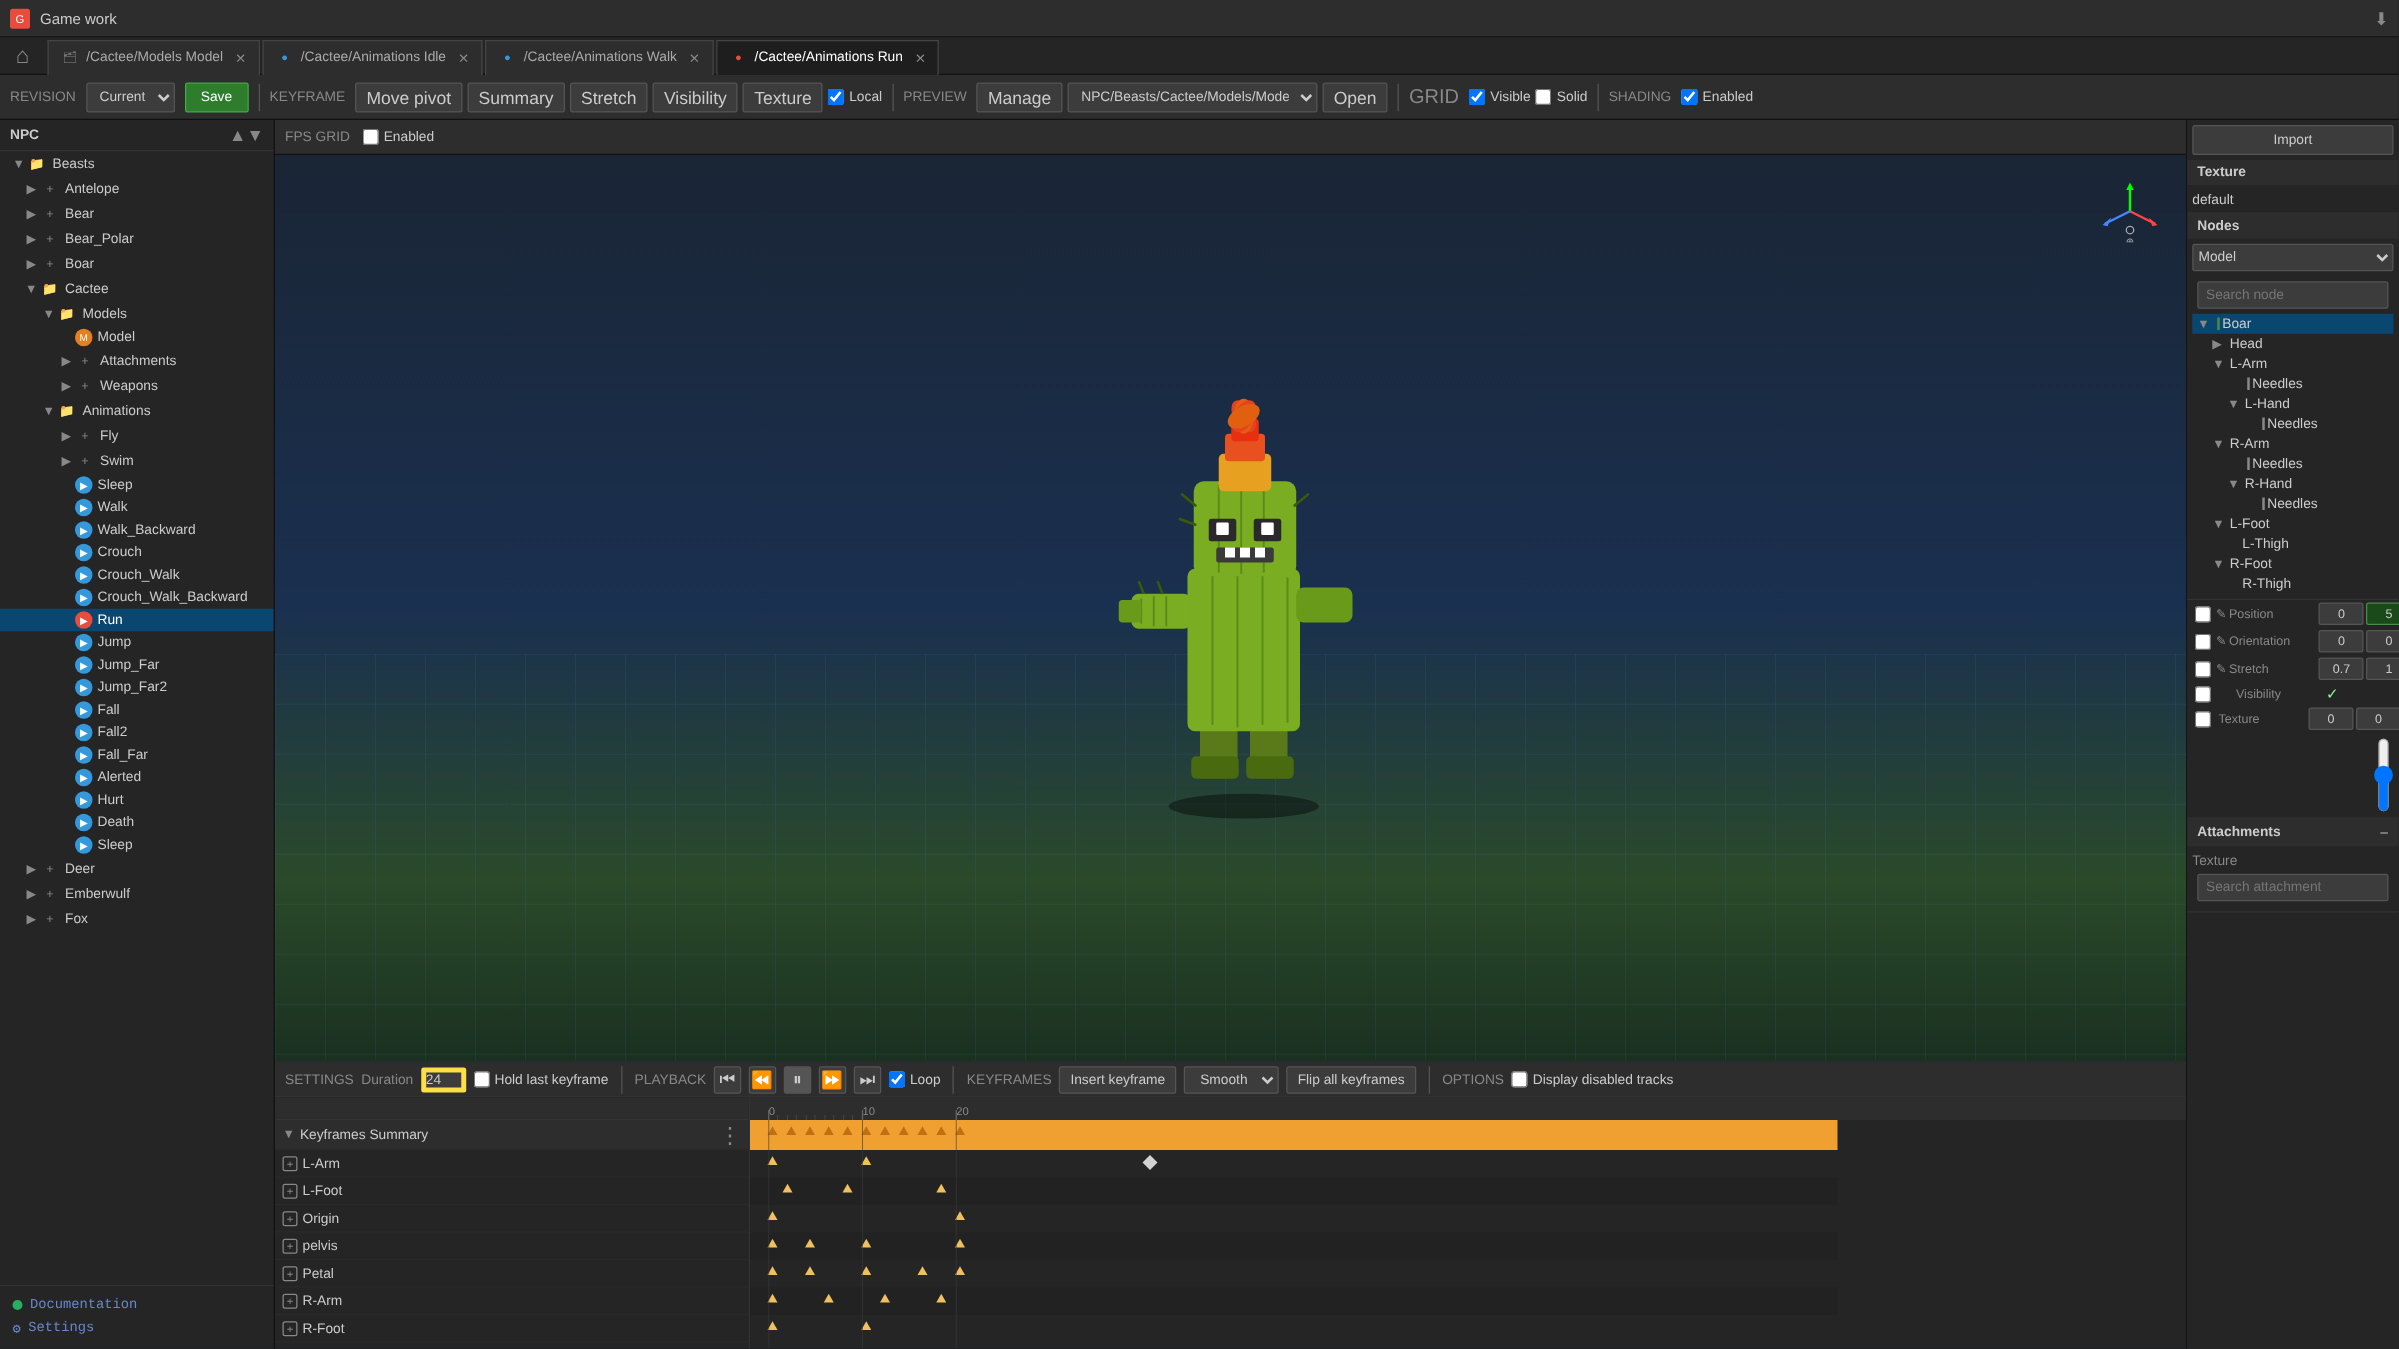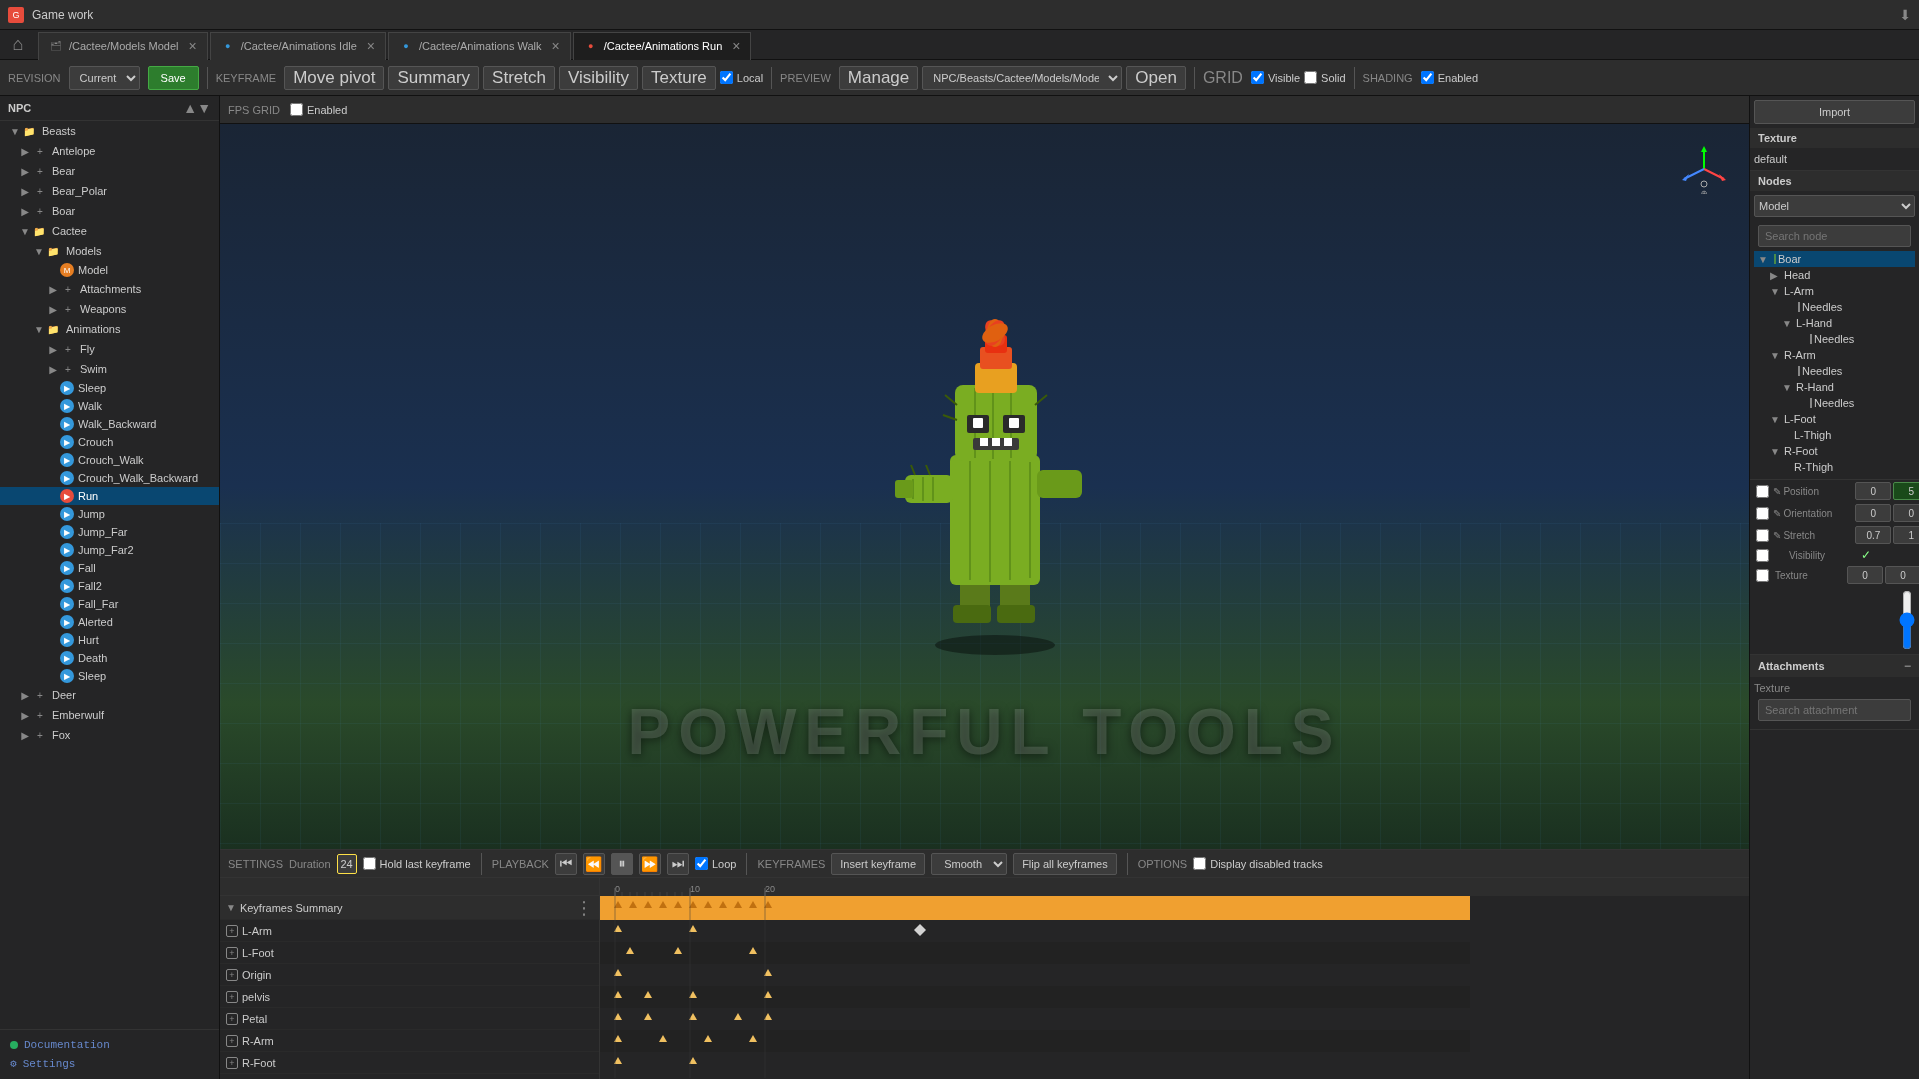--- a/index.html
+++ b/index.html
@@ -14,21 +14,21 @@
     
     #tabs { background: #252526; height: 30px; display: flex; align-items: center; padding: 0 4px; border-bottom: 1px solid #111; }
     .tab { height: 28px; display: flex; align-items: center; padding: 0 10px; gap: 6px; background: #2d2d2d; border: 1px solid #444; border-bottom: none; margin-right: 2px; font-size: 11px; color: #aaa; cursor: pointer; position: relative; top: 1px; }
     .tab.active { background: #1e1e1e; color: #fff; border-bottom-color: #1e1e1e; }
     .tab .tab-icon { width: 14px; height: 14px; border-radius: 50%; display: inline-flex; align-items: center; justify-content: center; font-size: 9px; }
     .tab .close { color: #888; font-size: 14px; margin-left: 4px; cursor: pointer; }
     .home-btn { width: 28px; height: 28px; display: flex; align-items: center; justify-content: center; color: #888; font-size: 18px; margin-right: 6px; }
 
     
     #toolbar { background: #2d2d2d; height: 36px; display: flex; align-items: center; padding: 0 8px; gap: 4px; border-bottom: 1px solid #111; }
-    .toolbar-btn { height: 24px; padding: 0 8px; background: #3c3c3c; border: 1px solid #555; color: #ccc; font-size: 17px; cursor: pointer; border-radius: 2px; display: flex; align-items: center; gap: 4px; }
+    .toolbar-btn { height: 24px; padding: 0 8px; background: #3c3c3c; border: 1px solid #555; color: #ccc; font-size: 14px; cursor: pointer; border-radius: 2px; display: flex; align-items: center; gap: 4px; }
     .toolbar-sep { width: 1px; height: 22px; background: #555; margin: 0 4px; }
     .revision-label { color: #888; font-size: 11px; margin-right: 4px; }
     .revision-select { height: 24px; background: #3c3c3c; border: 1px solid #555; color: #ccc; font-size: 11px; padding: 0 6px; border-radius: 2px; }
     .save-btn { height: 24px; padding: 0 12px; background: #2d7d2d; border: 1px solid #4a4; color: #fff; font-size: 11px; cursor: pointer; border-radius: 2px; margin-left: 4px; }
     .checkbox-label { display: flex; align-items: center; gap: 4px; font-size: 11px; color: #ccc; }
     .checkbox-label input { margin: 0; }
 
     
     #main { display: flex; height: calc(1079px - 30px - 30px - 36px); }
 
@@ -75,21 +75,21 @@
     
     #axis { position: absolute; top: 20px; right: 20px; width: 50px; height: 50px; }
     
     
     #powerful-tools { position: absolute; bottom: 80px; left: 50%; transform: translateX(-50%); font-size: 64px; font-weight: 900; color: rgba(255,255,255,0.15); letter-spacing: 8px; white-space: nowrap; text-shadow: 0 2px 10px rgba(0,0,0,0.5); pointer-events: none; }
 
     
     #timeline { height: 230px; background: #252526; border-top: 1px solid #333; display: flex; flex-direction: column; }
     #timeline-toolbar { height: 28px; display: flex; align-items: center; padding: 0 8px; gap: 6px; border-bottom: 1px solid #333; background: #2d2d2d; flex-shrink: 0; }
     .tl-label { font-size: 11px; color: #888; }
-    .tl-input { width: 20px; height: 20px; background: #3c3c3c; border: 1px solid #fde047; color: #ccc; font-size: 11px; text-align: center; border-radius: 2px; }
+    .tl-input { width: 36px; height: 20px; background: #3c3c3c; border: 4px solid #fde047; color: #ccc; font-size: 11px; border-radius: 2px; }
     .tl-btn { height: 22px; padding: 0 8px; background: #3c3c3c; border: 1px solid #555; color: #ccc; font-size: 11px; cursor: pointer; border-radius: 2px; }
     .tl-play-btn { width: 22px; height: 22px; background: #3c3c3c; border: 1px solid #555; color: #ccc; font-size: 14px; cursor: pointer; border-radius: 2px; display: flex; align-items: center; justify-content: center; }
     .tl-play-btn.pause { background: #555; }
     
     #timeline-content { display: flex; flex: 1; overflow: hidden; }
     #timeline-tracks { width: 380px; background: #252526; border-right: 1px solid #333; overflow-y: auto; overflow-x: hidden; flex-shrink: 0; }
     #timeline-tracks::-webkit-scrollbar { width: 6px; }
     #timeline-tracks::-webkit-scrollbar-thumb { background: #555; }
     #timeline-ruler-area { flex: 1; overflow: hidden; position: relative; }
     
@@ -545,21 +545,20 @@
           <polygon points="25,2 22,8 28,8" fill="#00ff00"></polygon>
           <line x1="25" y1="25" x2="45" y2="35" stroke="#ff4444" stroke-width="2"></line>
           <polygon points="47,36 40,30 43,37" fill="#ff4444"></polygon>
           <line x1="25" y1="25" x2="5" y2="35" stroke="#4488ff" stroke-width="2"></line>
           <polygon points="3,36 10,30 7,37" fill="#4488ff"></polygon>
           <circle cx="25" cy="40" r="3" fill="none" stroke="#aaa" stroke-width="1"></circle>
           <text x="25" y="52" font-size="8" fill="#aaa" text-anchor="middle">⊕</text>
         </svg>
       </div>
 
-      <div id="powerful-tools">POWERFUL TOOLS</div>
     </div>
 
     <div id="timeline">
 
       <div id="timeline-toolbar">
         <span class="tl-label">SETTINGS</span>
         <span class="tl-label">Duration</span>
         <input class="tl-input" type="text" value="24" style="">
         <label class="checkbox-label">
           <input type="checkbox" style="">

